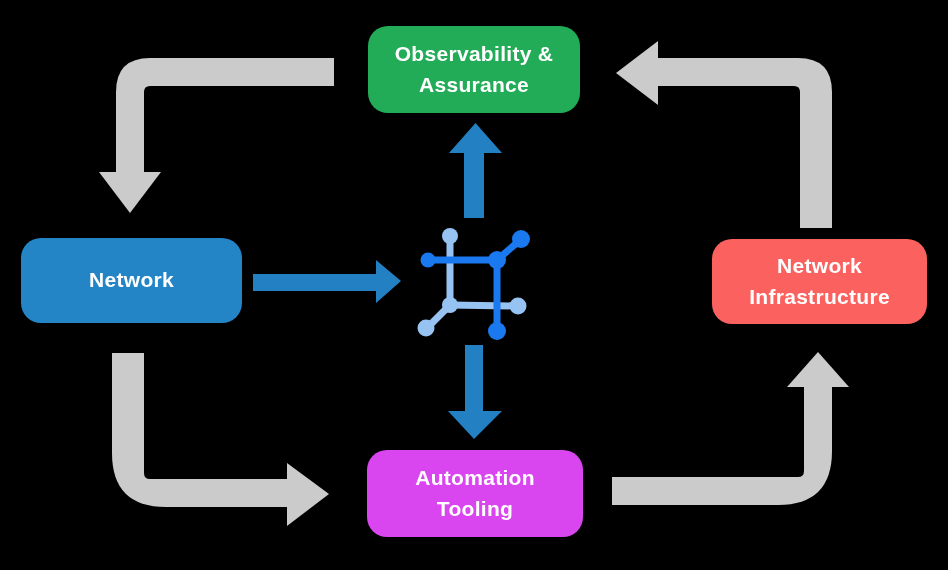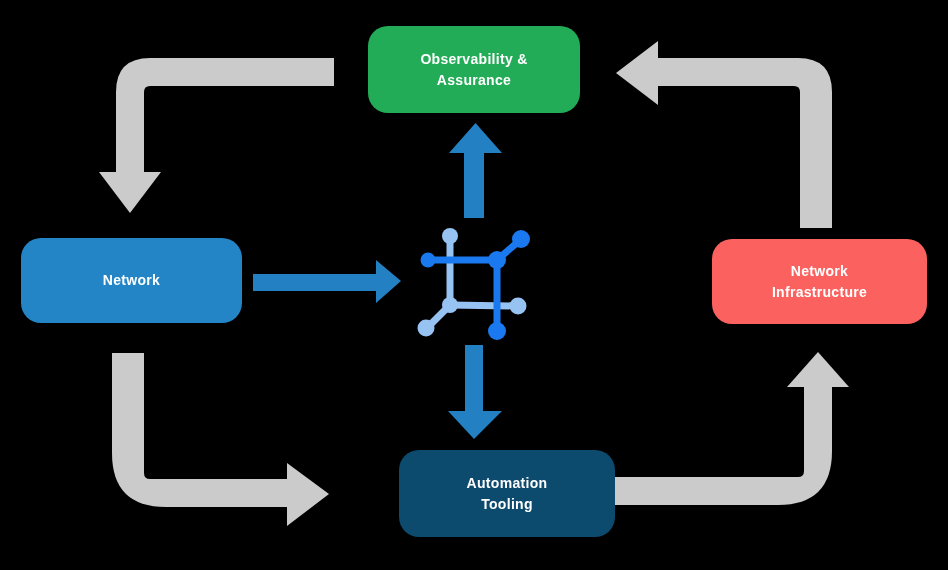--- a/index.html
+++ b/index.html
@@ -4,21 +4,21 @@
 <style>
   html,body{margin:0;padding:0;background:#000;}
   .canvas{
     position:relative;width:948px;height:570px;background:#000;overflow:hidden;
     font-family:"Liberation Sans","DejaVu Sans",sans-serif;
   }
   .layer{position:absolute;left:0;top:0;width:948px;height:570px;}
   .node-box{
     position:absolute;border-radius:20px;display:flex;flex-direction:column;
     align-items:center;justify-content:center;text-align:right;
-    color:#fff;font-size:14px;font-weight:bold;letter-spacing:.3px;line-height:1.45;
+    color:#fff;font-size:21px;font-weight:bold;letter-spacing:.3px;line-height:1.45;
     z-index:2;
   }
   .box-observability{left:368px;top:26px;width:212px;height:87px;background:#23AC57;}
   .box-operations{left:21px;top:238px;width:221px;height:85px;background:#2385C6;}
   .box-infrastructure{left:712px;top:239px;width:215px;height:85px;background:#FB625F;}
   .box-automation{left:367px;top:450px;width:216px;height:87px;background:#FBBC12;}
   .gray-arrow{fill:#CBCBCB;}
   .blue-arrow{fill:#2280C3;}
   .icon-dark{stroke:#1A79EF;}
   .icon-light{stroke:#97C3F3;}
@@ -96,18 +96,18 @@
 
   <div class="node-box box-operations" style="background-color: rgb(35, 133, 198);">
     <span>Network</span>
   </div>
 
   <div class="node-box box-infrastructure" style="background-color: rgb(251, 98, 95);">
     <span>Network</span>
     <span>Infrastructure</span>
   </div>
 
-  <div class="node-box box-automation" style="background-color: #0c4a6e; margin-left: 32px;">
+  <div class="node-box box-automation" style="background-color: #d946ef;">
     <span>Automation</span>
     <span>Tooling</span>
   </div>
 
 </div>
 
 </body></html>

